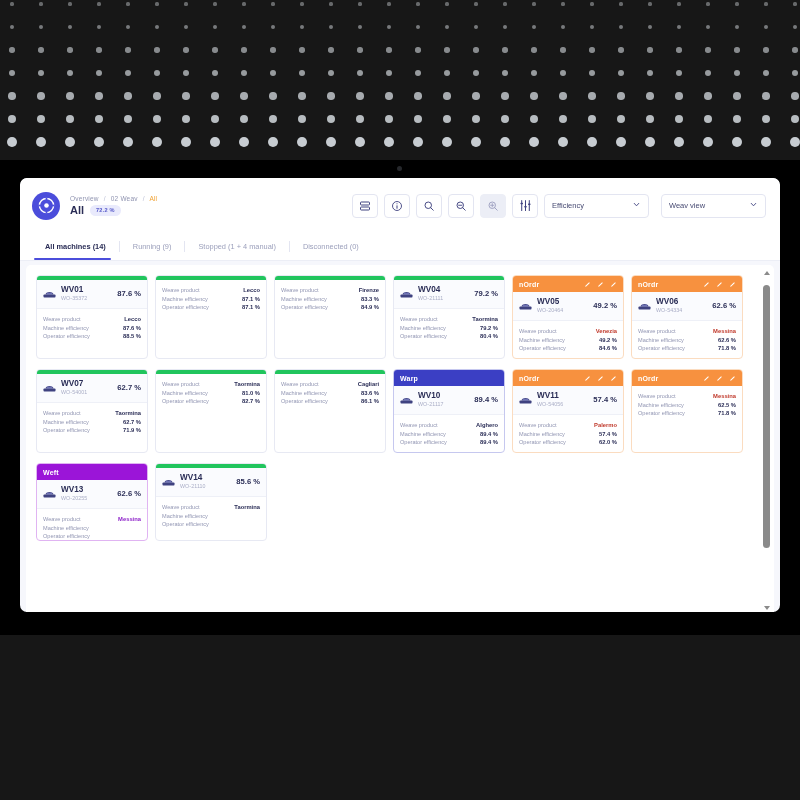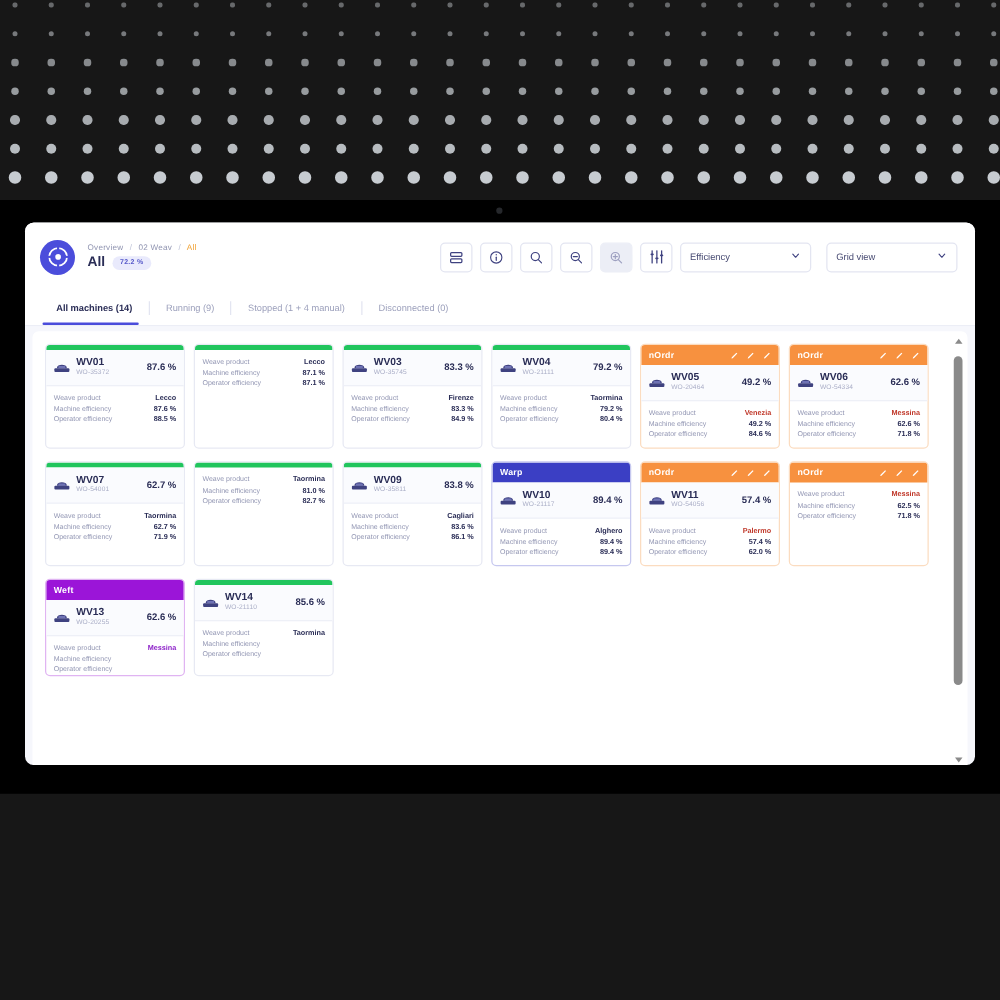--- a/index.html
+++ b/index.html
@@ -509,21 +509,21 @@
         <div class="selectbox" id="sel-efficiency">
           <span>Efficiency</span>
           <span class="chev">
             <svg width="9" height="9" viewBox="0 0 24 24">
               <polyline points="6,9 12,15.5 18,9" fill="none" stroke="#3f4280" stroke-width="2.4" stroke-linecap="round" stroke-linejoin="round"></polyline>
             </svg>
           </span>
         </div>
 
         <div class="selectbox" id="sel-gridview">
-          <span>Grid view</span>
+          <span>Weav view</span>
           <span class="chev">
             <svg width="9" height="9" viewBox="0 0 24 24">
               <polyline points="6,9 12,15.5 18,9" fill="none" stroke="#3f4280" stroke-width="2.4" stroke-linecap="round" stroke-linejoin="round"></polyline>
             </svg>
           </span>
         </div>
 
       </div>
     </div>
 
@@ -583,34 +583,20 @@
           <span class="v">87.1 %</span>
         </div>
         <div class="statline">
           <span>Operator efficiency</span>
           <span class="v">87.1 %</span>
         </div>
       </div>
         </div>
         <div class="card run">
           <div class="topbar"></div>
-          <div class="machinerow">
-        <span>
-              <svg class="micon" width="13" height="11" viewBox="0 0 26 20">
-      <rect x="1" y="12" width="24" height="6" rx="1.6" fill="#3f4280"></rect>
-      <path d="M5 12 C5 5, 21 5, 21 12 Z" fill="#3f4280"></path>
-      <rect x="7.5" y="8.5" width="11" height="3.5" fill="#6f73b5"></rect>
-    </svg>
-            </span>
-        <span class="names">
-          <span class="mname" style="display:block">WV03</span>
-          <span class="wo" style="display:block">WO-35745</span>
-        </span>
-        <span class="eff">83.3 %</span>
-      </div>
           <div class="stats">
         <div class="statline">
           <span>Weave product</span>
           <span class="v prod">Firenze</span>
         </div>
         <div class="statline">
           <span>Machine efficiency</span>
           <span class="v">83.3 %</span>
         </div>
         <div class="statline">
@@ -781,34 +767,20 @@
           <span class="v">81.0 %</span>
         </div>
         <div class="statline">
           <span>Operator efficiency</span>
           <span class="v">82.7 %</span>
         </div>
       </div>
         </div>
         <div class="card run">
           <div class="topbar"></div>
-          <div class="machinerow">
-        <span>
-              <svg class="micon" width="13" height="11" viewBox="0 0 26 20">
-      <rect x="1" y="12" width="24" height="6" rx="1.6" fill="#3f4280"></rect>
-      <path d="M5 12 C5 5, 21 5, 21 12 Z" fill="#3f4280"></path>
-      <rect x="7.5" y="8.5" width="11" height="3.5" fill="#6f73b5"></rect>
-    </svg>
-            </span>
-        <span class="names">
-          <span class="mname" style="display:block">WV09</span>
-          <span class="wo" style="display:block">WO-35811</span>
-        </span>
-        <span class="eff">83.8 %</span>
-      </div>
           <div class="stats">
         <div class="statline">
           <span>Weave product</span>
           <span class="v prod">Cagliari</span>
         </div>
         <div class="statline">
           <span>Machine efficiency</span>
           <span class="v">83.6 %</span>
         </div>
         <div class="statline">

